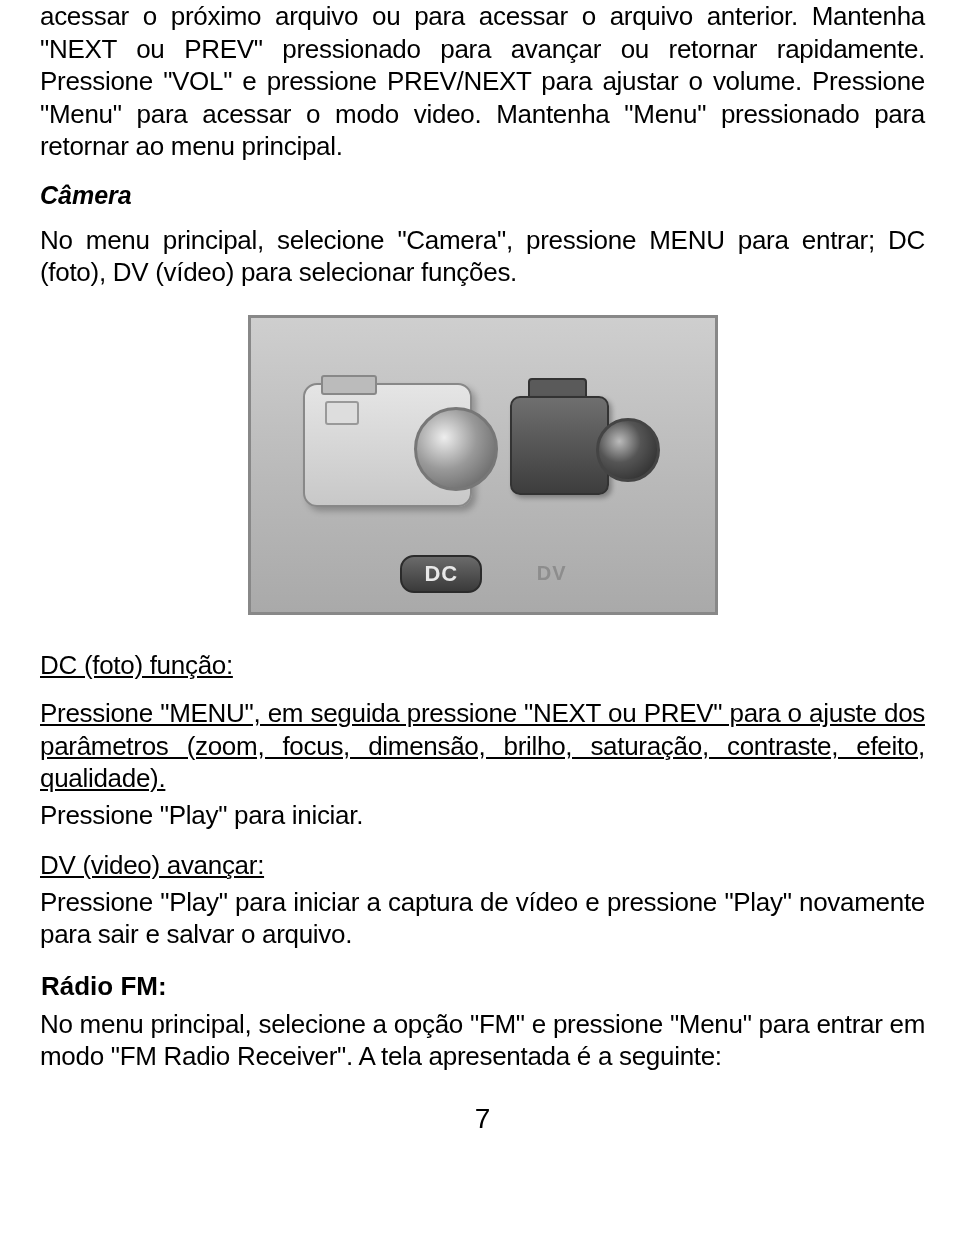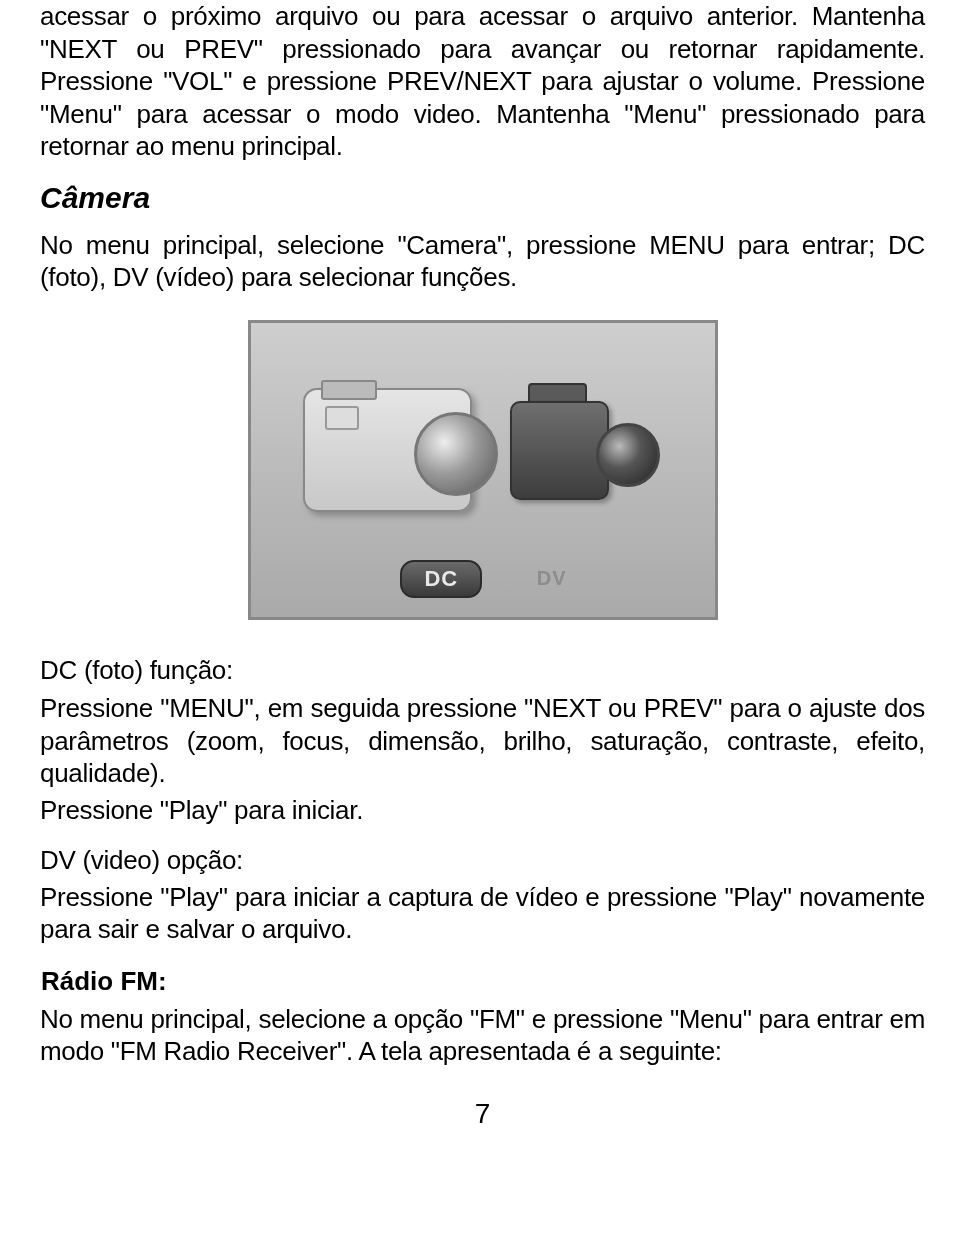--- a/index.html
+++ b/index.html
@@ -15,32 +15,33 @@
     box-sizing: border-box;
   }
   .para {
     font-size: 26px;
     line-height: 1.25;
     text-align: justify;
     margin: 0 0 18px 0;
     letter-spacing: -0.3px;
   }
   .heading {
-    font-size: 30px;
+    font-size: 25px;
     font-weight: bold;
     font-style: italic;
     margin: 4px 0 14px 0;
   }
   .heading-bold {
     font-size: 26px;
     font-weight: bold;
     margin: 20px 0 6px 1px;
   }
   .tight {
-    margin: 6px 0 4px 0;
+    margin: 16px 0 4px 0;
+    text-decoration: underline;
   }
   .figure-wrap {
     text-align: center;
     margin: 26px 0 30px 0;
   }
   .figure {
     display: inline-block;
     width: 470px;
     height: 300px;
     background: linear-gradient(180deg, #cfcfcf 0%, #b9b9b9 55%, #a9a9a9 100%);
@@ -192,20 +193,20 @@
         <span class="badge badge-dc">DC</span>
         <span class="badge-dv-label">DV</span>
       </div>
     </div>
   </div>
 
   <p class="para tight">DC (foto) função:</p>
   <p class="para tight">Pressione "MENU", em seguida pressione "NEXT ou PREV" para o ajuste dos parâmetros (zoom, focus, dimensão, brilho, saturação, contraste, efeito, qualidade).</p>
   <p class="para">Pressione "Play" para iniciar.</p>
 
-  <p class="para tight">DV (video) opção:</p>
+  <p class="para tight">DV (video) avançar:</p>
   <p class="para">Pressione "Play" para iniciar a captura de vídeo e pressione "Play" novamente para sair e salvar o arquivo.</p>
 
   <div class="heading-bold" style="font-style:normal">Rádio FM:</div>
   <p class="para">No menu principal, selecione a opção "FM" e pressione "Menu" para entrar em modo "FM Radio Receiver". A tela apresentada é a seguinte:</p>
 
   <div class="page-number">7</div>
 </div>
 
 </body></html>

